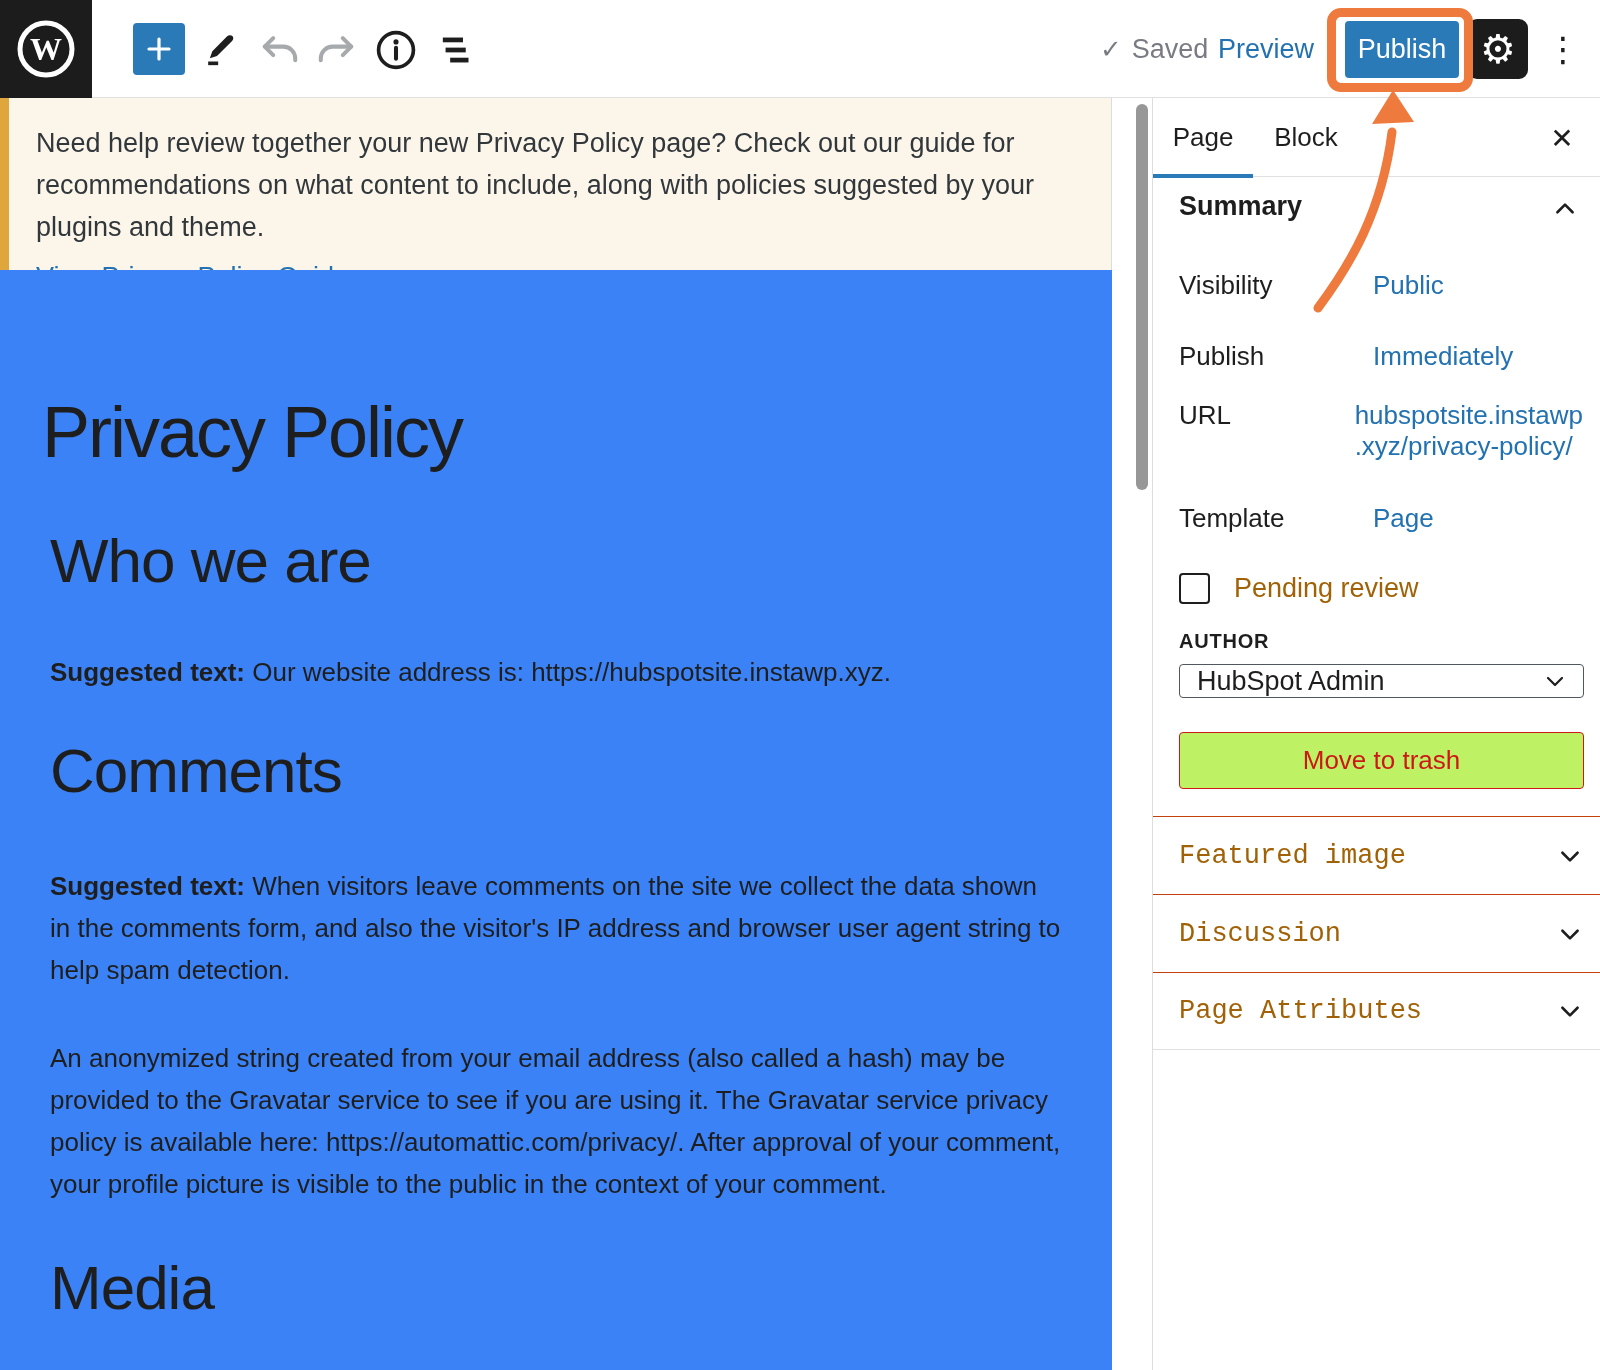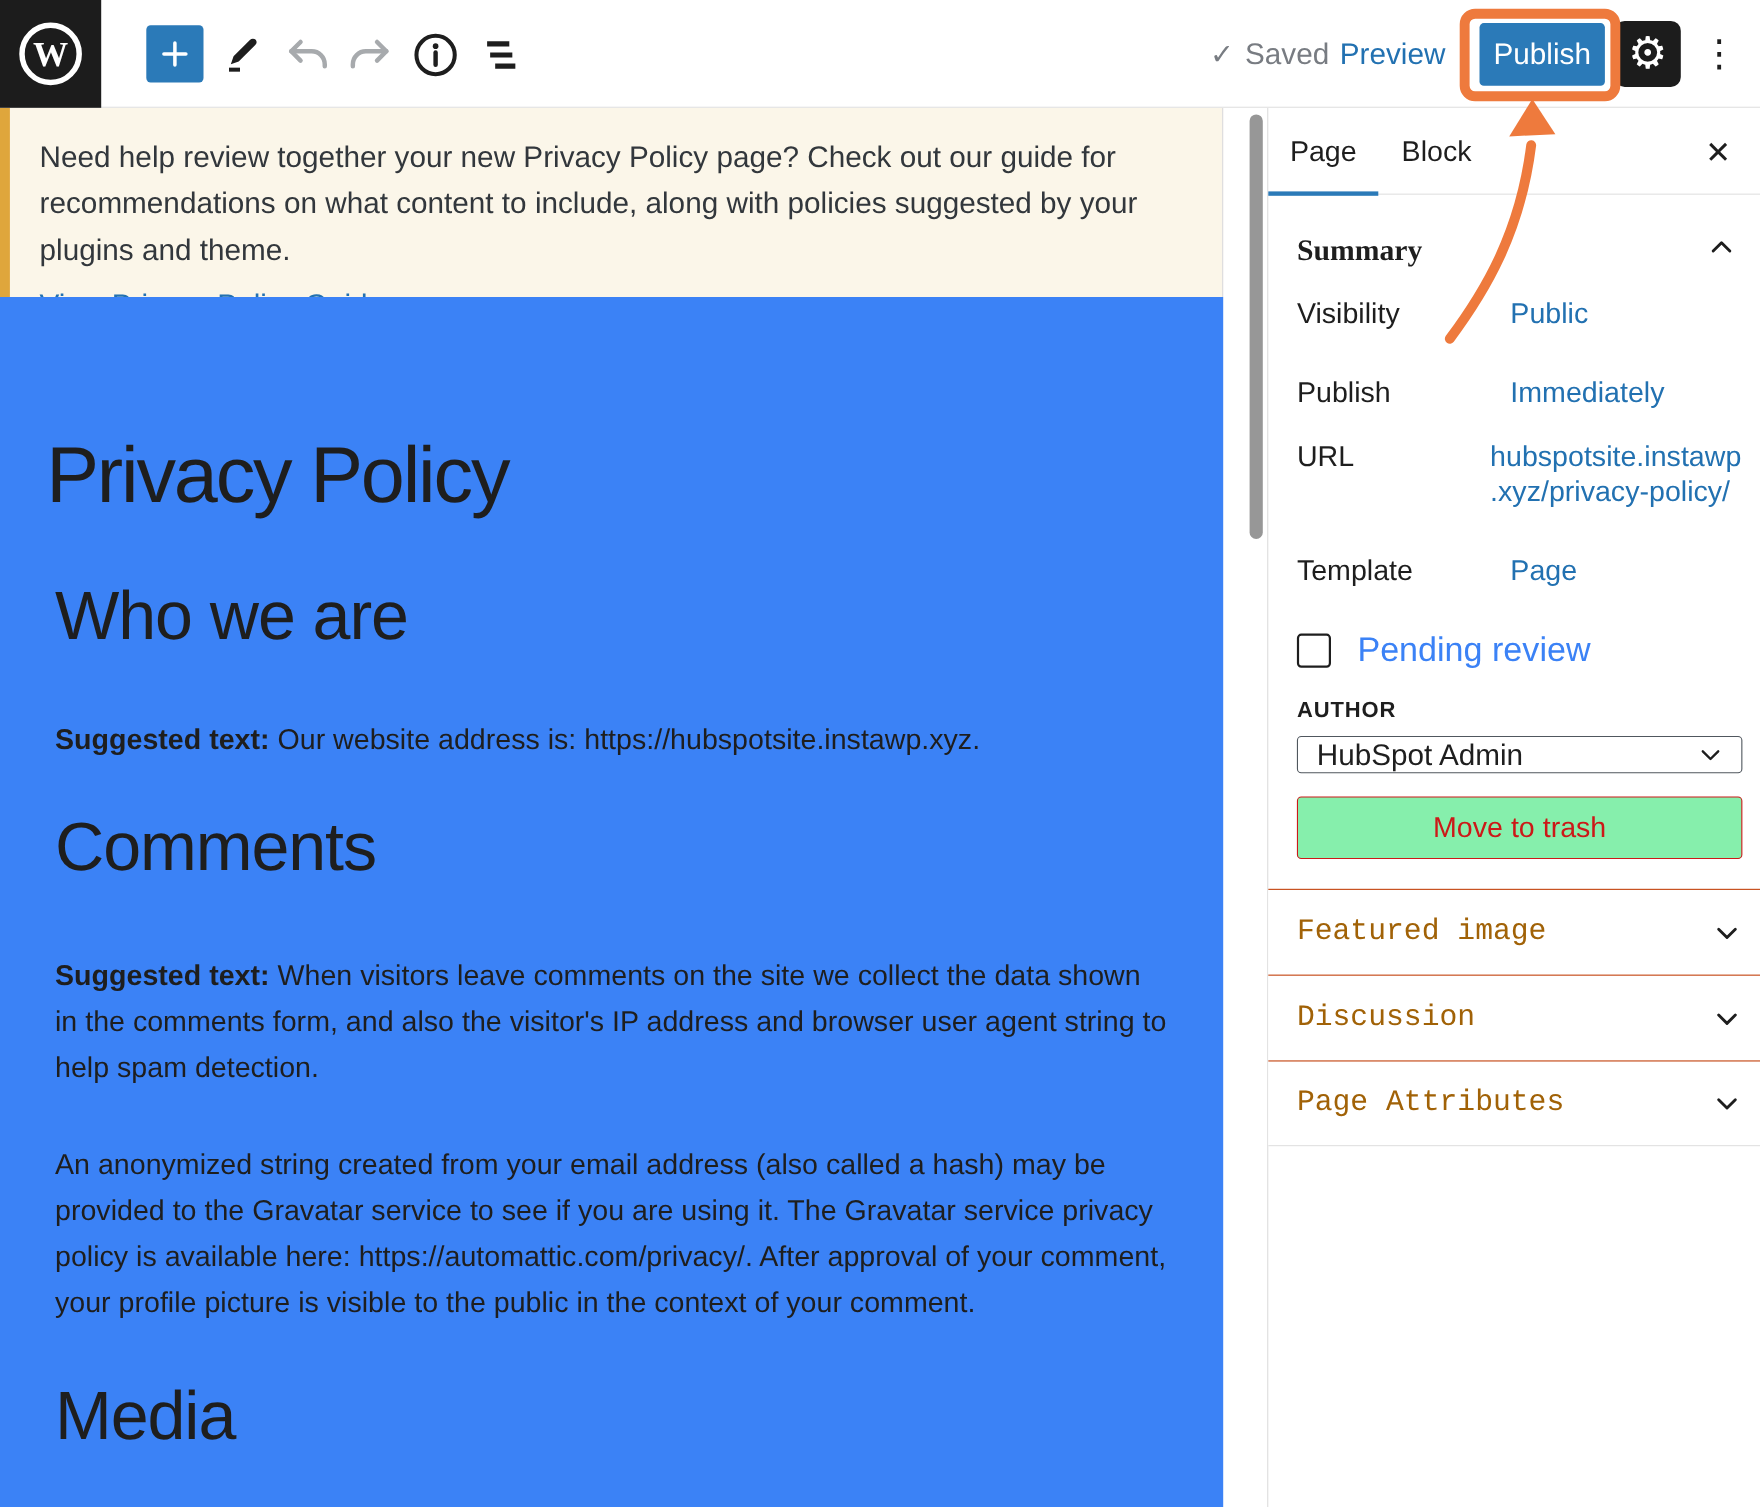--- a/index.html
+++ b/index.html
@@ -63,44 +63,44 @@
          background:none; border:none; cursor:pointer; color:#1e1e1e; }
   .tab.page { width:100px; position:relative; font-weight:500; }
   .tab.page::after { content:""; position:absolute; left:0; bottom:-1px; width:100%; height:4px;
                      background:var(--accent_blue); }
   .tab.block { width:106px; }
   .closebtn { position:absolute; right:16px; top:18px; width:44px; height:44px; background:none; border:none;
               font-size:28px; color:#1e1e1e; display:flex; align-items:center; justify-content:center;
               cursor:pointer; font-family:"DejaVu Sans",sans-serif; }
 
   .summary { padding:0 17px 0 26px; }
-  .sum-head { margin-top:14px; height:52px; display:flex; align-items:flex-end; justify-content:space-between;font-family:Liberation Serif, serif; }
+  .sum-head { margin-top:14px; height:52px; display:flex; align-items:flex-start; justify-content:space-between; }
   .sum-head h3 { font-size:27px; font-weight:600; color:#1e1e1e; }
   .chev { background:none; border:none; cursor:pointer; width:36px; height:36px;
           display:flex; align-items:center; justify-content:center; }
 
   .srow { display:flex; align-items:flex-start; }
   .srow .lab { width:194px; font-size:26px; color:#1e1e1e; }
   .srow .val { font-size:26px; color:var(--link_blue); background:none; border:none; text-align:left;
                cursor:pointer; line-height:31px; padding:0; font-family:inherit; }
   .row-vis  { margin-top:16px; min-height:52px; align-items:center; }
   .row-pub  { margin-top:19px; min-height:52px; align-items:center; }
   .row-url  { margin-top:18px; min-height:72px; }
   .row-tmpl { margin-top:20px; min-height:52px; align-items:center; }
 
   .chk-row { margin-top:29px; display:flex; align-items:center; gap:24px; }
   .checkbox { width:31px; height:31px; border:2px solid #1e1e1e; border-radius:4px; background:#fff; cursor:pointer; }
-  .chk-label { font-size:31px; color:#3b82f6; }
+  .chk-label { font-size:27px; color:#a16207; }
 
   .author-label { margin-top:26px; font-size:20px; font-weight:700; letter-spacing:0.8px; color:#1e1e1e; }
   .author-select { margin-top:11px; width:405px; height:34px; border:1.5px solid #50575e; border-radius:4px;
                    background:#fff; display:flex; align-items:center; justify-content:space-between;
                    padding:0 16px 0 17px; font-size:27px; color:#1e1e1e; cursor:pointer; }
 
-  .trash { margin-top:21px; width:405px; height:57px; background:#86efac; border:1.5px solid var(--danger_red);
+  .trash { margin-top:34px; width:405px; height:57px; background:#bef264; border:1.5px solid var(--danger_red);
            border-radius:4px; color:var(--danger_red); font-size:26px; cursor:pointer;
            display:flex; align-items:center; justify-content:center; }
 
   .panels { margin-top:27px; }
   .panel { width:100%; height:78px; border:none; border-top:1px solid #c2410c; background:#fff;
            display:flex; align-items:center; justify-content:space-between; padding:0 17px 0 26px;
            font-size:27px; font-weight:500; color:#a16207; cursor:pointer; font-family:Liberation Mono, monospace; }
   .panel:last-child { border-bottom:1px solid #e0e0e0;text-align:right; }
 
   

